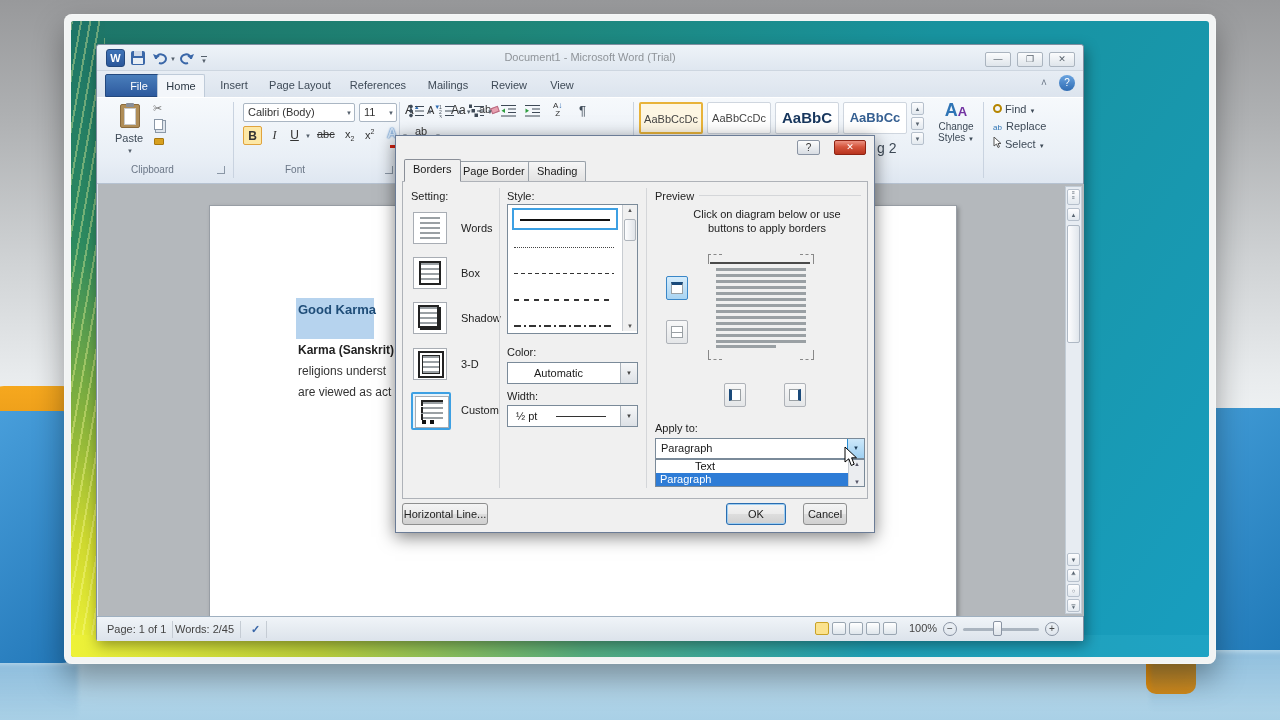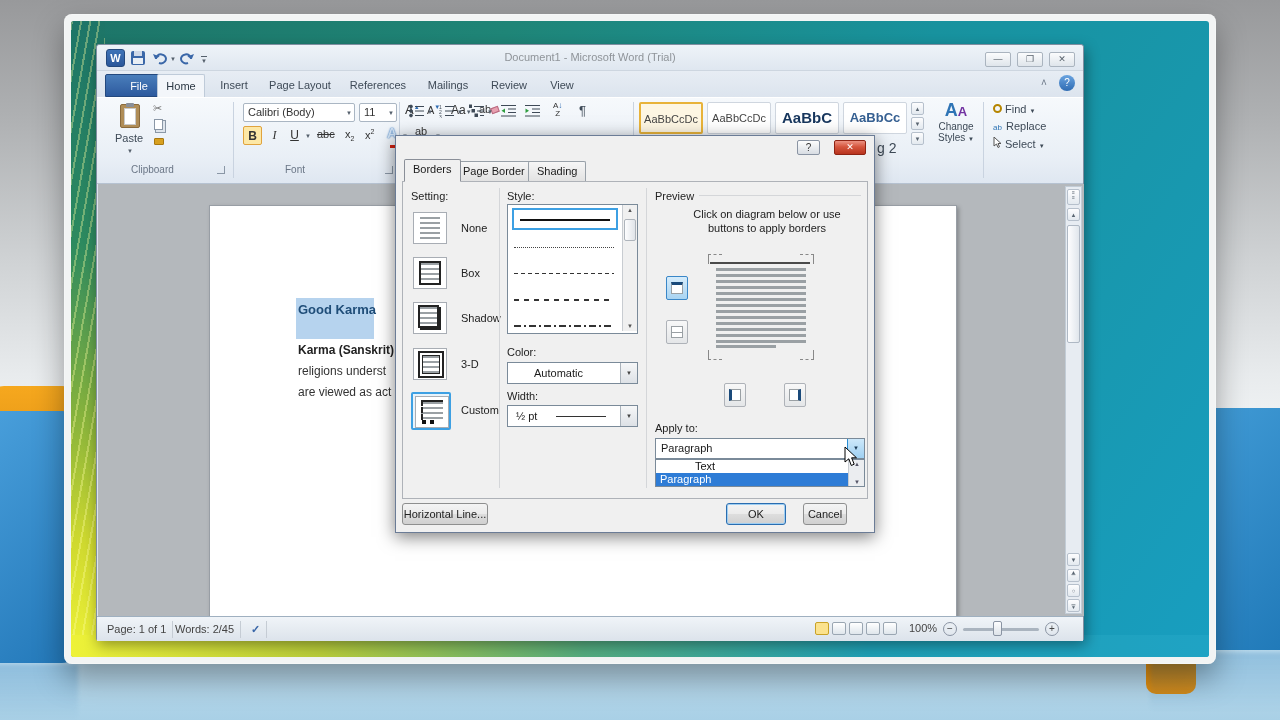--- a/index.html
+++ b/index.html
@@ -318,21 +318,21 @@
 
     <div class="dlg-body">
 
       <div class="lbl" style="left:8px; top:8px;">Setting:</div>
 
       <div class="set-wrap" style="top:28px;">
         <div class="set-icon">
             <div class="pagelines"></div>
           </div>
       </div>
-      <div class="setlabel" style="top:40px;">None</div>
+      <div class="setlabel" style="top:40px;">Words</div>
 
       <div class="set-wrap" style="top:73px;">
         <div class="set-icon">
             <div class="pagelines" style="border:2px solid #222; left:5px; top:3px; width:22px; height:24px; padding:2px;"></div>
           </div>
       </div>
       <div class="setlabel" style="top:85px;">Box</div>
 
       <div class="set-wrap" style="top:118px;">
         <div class="set-icon">

